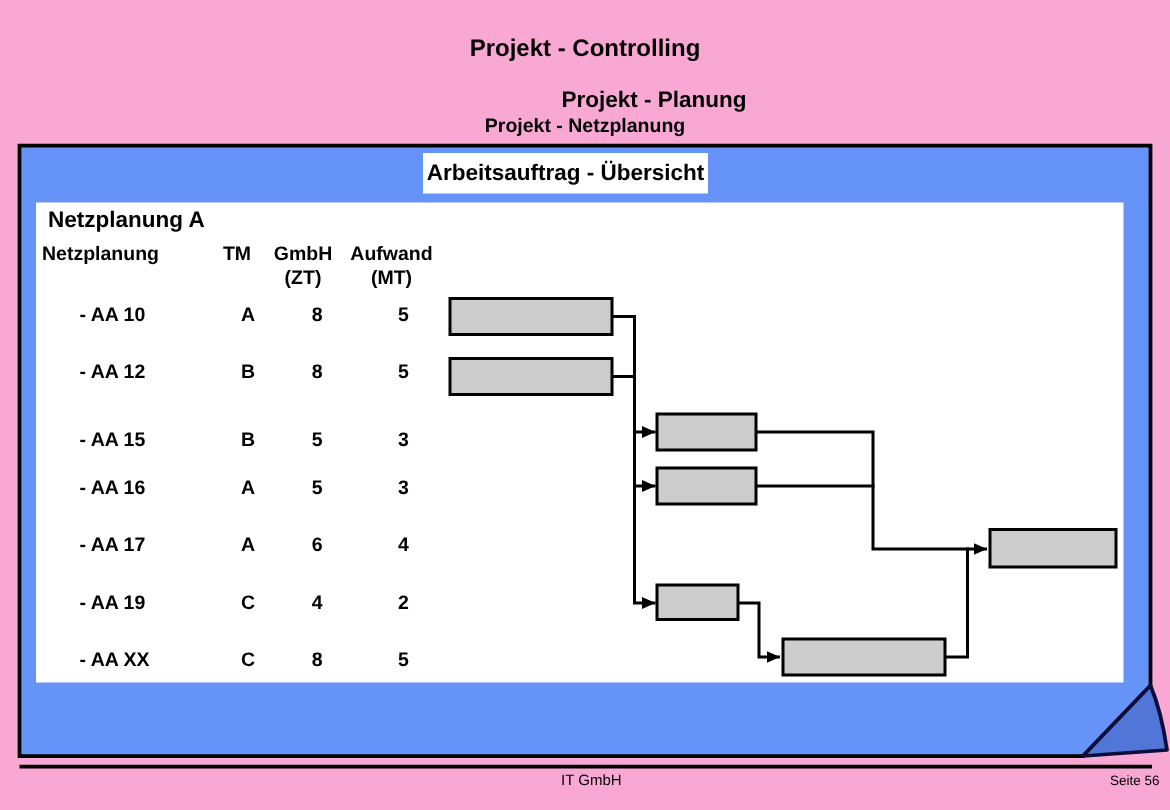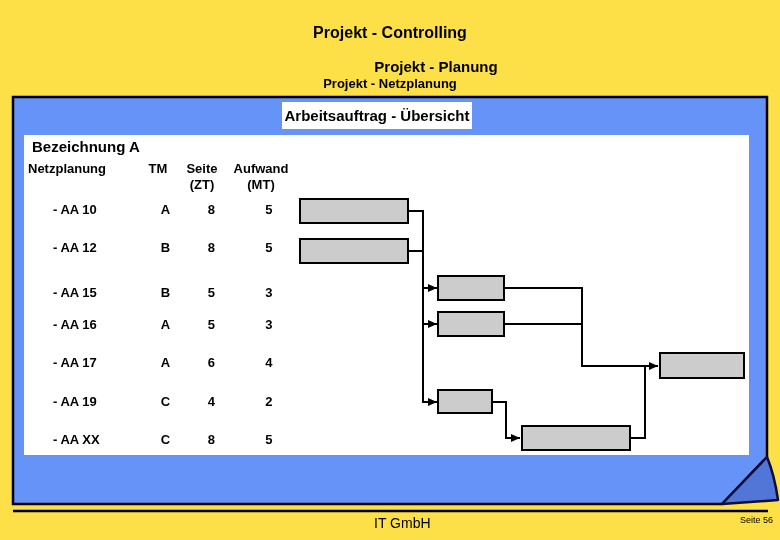--- a/index.html
+++ b/index.html
@@ -1,34 +1,34 @@
 <!DOCTYPE html>
 <html><head>
 <meta charset="utf-8">
 <style>
   html,body{margin:0;padding:0;background:#fff;}
-  .page{position:relative;width:780px;height:540px;background:#fde047;overflow:hidden;
+  .page{position:relative;width:780px;height:540px;background:#f9a8d4;overflow:hidden;
         font-family:"Liberation Sans","DejaVu Sans",sans-serif;color:#000;}
   .abs{position:absolute;}
   .ctr{left:0;width:780px;text-align:center;font-weight:bold;}
   .t1{top:24px;font-size:16px;}
   .t2{top:58px;font-size:15px;padding-left:46px;}
   .t3{top:76px;font-size:13px;}
   .banner{left:282px;top:102px;width:190px;height:27px;background:#fff;
           text-align:center;line-height:27px;font-weight:bold;font-size:15px;}
   .subtitle{left:32px;top:138px;font-size:15px;font-weight:bold;}
   .thead{left:28px;top:161px;width:268px;display:flex;font-size:13px;font-weight:bold;line-height:16px;}
   .trow{position:absolute;left:28px;width:268px;display:flex;font-size:13px;font-weight:bold;line-height:16px;gap:12px;}
   .c1{width:110px;text-align:left;}
   .c2{width:40px;text-align:center;}
   .c3{width:48px;text-align:center;}
   .c4{width:70px;text-align:center;}
   .rowlabel{padding-left:25px;}
   .hcell span{display:block;}
-  .footer-co{left:374px;top:515px;font-size:14px;}
+  .footer-co{left:374px;top:515px;font-size:10px;}
   .footer-pg{left:740px;top:515px;font-size:9px;}
   svg{position:absolute;left:0;top:0;}
 </style>
 </head>
 <body>
 
 <div class="page">
 
   <svg width="780" height="540" viewBox="0 0 780 540">
     <defs>
@@ -64,31 +64,31 @@
 
     <line x1="13" y1="511" x2="768" y2="511" stroke="#000" stroke-width="2.5"></line>
   </svg>
 
   <div class="abs ctr t1">Projekt - Controlling</div>
   <div class="abs ctr t2">Projekt - Planung</div>
   <div class="abs ctr t3">Projekt - Netzplanung</div>
 
   <div class="abs banner">Arbeitsauftrag - Übersicht</div>
 
-  <div class="abs subtitle">Bezeichnung A</div>
+  <div class="abs subtitle">Netzplanung A</div>
 
   <div class="abs thead">
     <div class="c1 hcell">
       <span>Netzplanung</span>
     </div>
     <div class="c2 hcell">
       <span>TM</span>
     </div>
     <div class="c3 hcell">
-      <span>Seite</span>
+      <span>GmbH</span>
       <span>(ZT)</span>
     </div>
     <div class="c4 hcell">
       <span>Aufwand</span>
       <span>(MT)</span>
     </div>
   </div>
 
   <div class="abs footer-co">IT GmbH</div>
   <div class="abs footer-pg">Seite 56</div>

